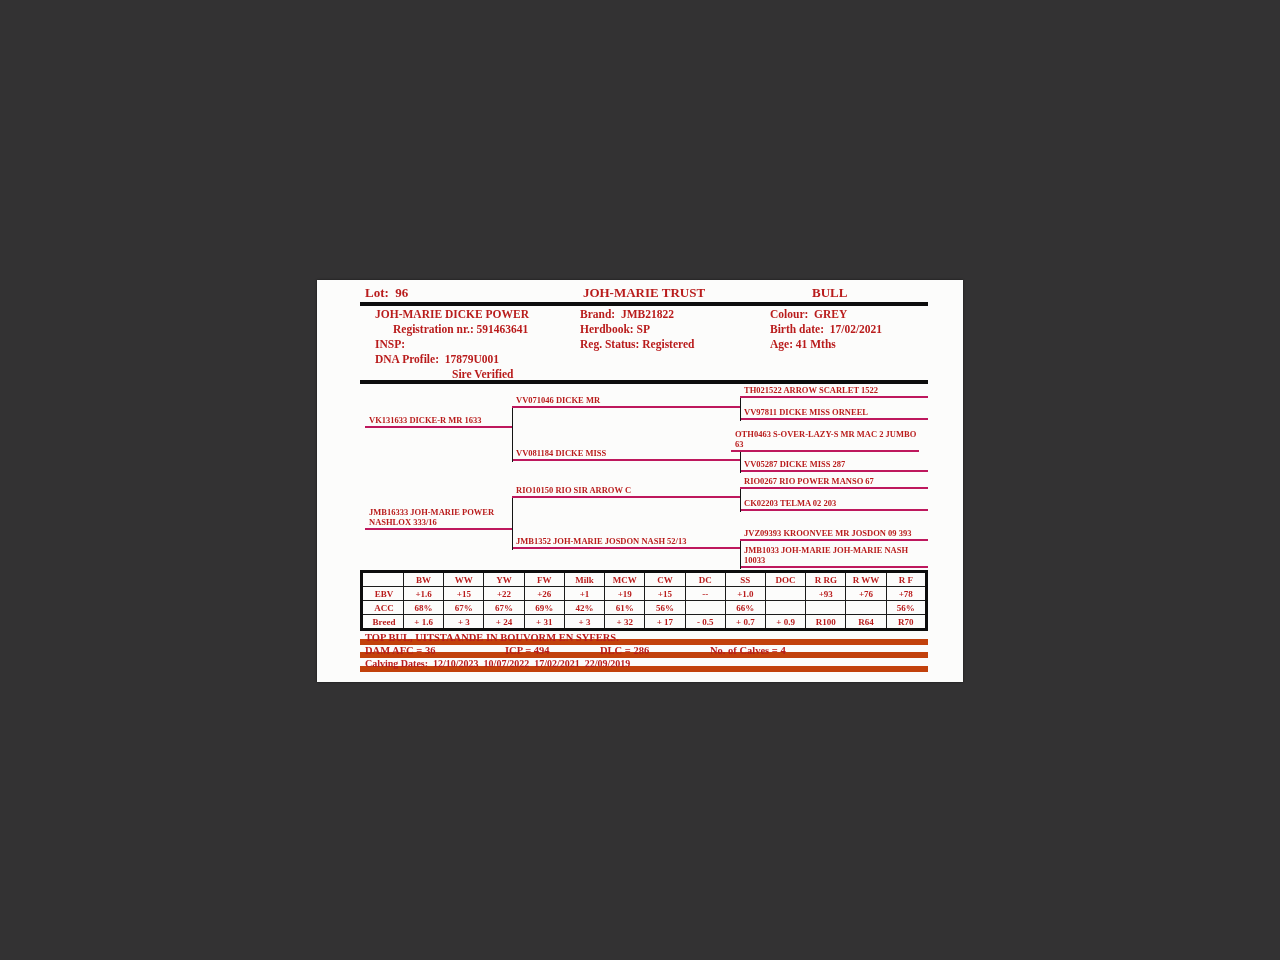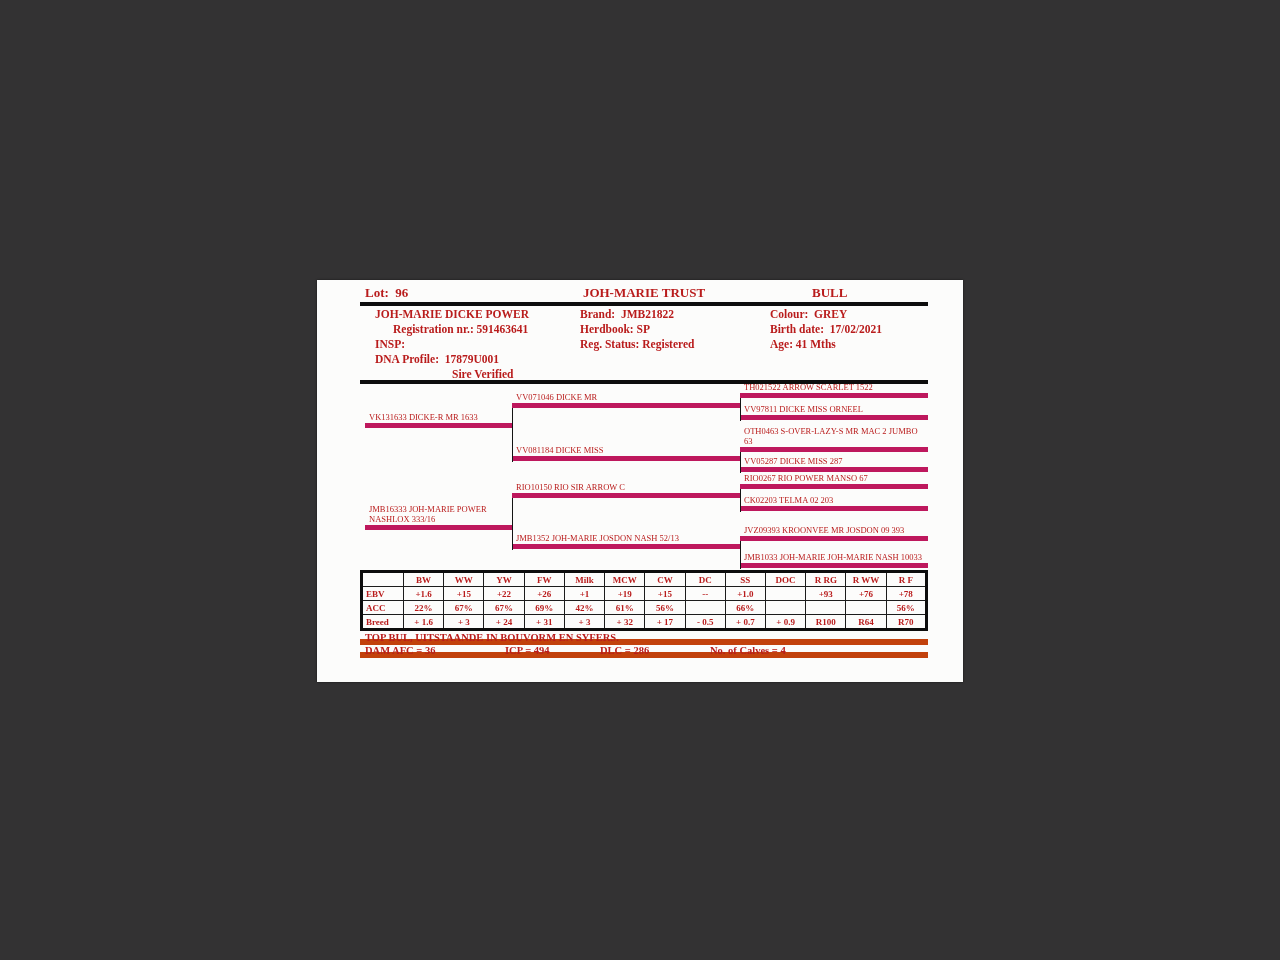--- a/index.html
+++ b/index.html
@@ -8,30 +8,30 @@
   .page{position:absolute;left:317px;top:280px;width:646px;height:402px;background:#fcfcfb;
         box-shadow:0 0 2px rgba(0,0,0,.6);}
   
   .hdr{position:absolute;left:43px;top:5px;width:568px;height:17px;}
   .hdr .lot{position:absolute;left:5px;top:0;font-size:13px;font-weight:bold;white-space:pre-wrap;}
   .hdr .title{position:absolute;left:0;right:0;top:0;text-align:center;font-size:13px;font-weight:bold;}
   .hdr .btype{position:absolute;left:452px;top:0;font-size:13px;font-weight:bold;}
   .rule{position:absolute;left:43px;width:568px;height:4px;background:#0d0d0d;}
   .info{position:absolute;font-size:11.5px;font-weight:bold;white-space:pre-wrap;}
   
-  .ped-node{position:absolute;display:flex;align-items:flex-end;border-bottom:5px solid #be185d;
-            font-size:8.5px;line-height:9.5px;font-weight:normal;padding:0 0 1px 4px;
+  .ped-node{position:absolute;display:flex;align-items:flex-end;border-bottom:2px solid #be185d;
+            font-size:8.5px;line-height:9.5px;font-weight:bold;padding:0 0 1px 4px;
             box-sizing:border-box;white-space:normal;}
   .vline{position:absolute;width:1px;background:#141414;}
   
   .ebv{position:absolute;left:43px;top:290px;width:568px;border-collapse:collapse;
        table-layout:fixed;border:3px solid #0d0d0d;}
   .ebv th,.ebv td{border:1px solid #1c1c1c;height:13px;font-size:9px;font-weight:bold;
                   text-align:center;padding:0 1px;overflow:hidden;white-space:nowrap;}
-  .ebv .rowlabel{text-align:left;padding-left:3px;}
+  .ebv .rowlabel{text-align:center;padding-left:3px;}
   
   .frow{position:absolute;left:43px;width:568px;border-bottom:6px solid #c2410c;box-sizing:border-box;}
   .frow .t{position:absolute;font-size:10.5px;font-weight:bold;white-space:pre-wrap;}
 </style>
 </head>
 <body>
 
 <div id="screen">
   <div class="page">
 
@@ -58,21 +58,21 @@
     <div class="ped-node" style="left:48px;top:136px;width:148px;height:12px">VK131633 DICKE-R MR 1633</div>
     <div class="ped-node" style="left:48px;top:228px;width:148px;height:22px">JMB16333 JOH-MARIE POWER NASHLOX 333/16</div>
 
     <div class="ped-node" style="left:195px;top:116px;width:228px;height:12px">VV071046 DICKE MR</div>
     <div class="ped-node" style="left:195px;top:169px;width:228px;height:12px">VV081184 DICKE MISS</div>
     <div class="ped-node" style="left:195px;top:206px;width:228px;height:12px">RIO10150 RIO SIR ARROW C</div>
     <div class="ped-node" style="left:195px;top:257px;width:228px;height:12px">JMB1352 JOH-MARIE JOSDON NASH 52/13</div>
 
     <div class="ped-node" style="left:423px;top:106px;width:188px;height:12px">TH021522 ARROW SCARLET 1522</div>
     <div class="ped-node" style="left:423px;top:128px;width:188px;height:12px">VV97811 DICKE MISS ORNEEL</div>
-    <div class="ped-node" style="left:423px;top:150px;width:188px;height:22px">OTH0463 S-OVER-LAZY-S MR MAC 2 JUMBO 63</div>
+    <div class="ped-node" style="left:414px;top:150px;width:188px;height:22px">OTH0463 S-OVER-LAZY-S MR MAC 2 JUMBO 63</div>
     <div class="ped-node" style="left:423px;top:180px;width:188px;height:12px">VV05287 DICKE MISS 287</div>
     <div class="ped-node" style="left:423px;top:197px;width:188px;height:12px">RIO0267 RIO POWER MANSO 67</div>
     <div class="ped-node" style="left:423px;top:219px;width:188px;height:12px">CK02203 TELMA 02 203</div>
     <div class="ped-node" style="left:423px;top:249px;width:188px;height:12px">JVZ09393 KROONVEE MR JOSDON 09 393</div>
     <div class="ped-node" style="left:423px;top:266px;width:188px;height:22px">JMB1033 JOH-MARIE JOH-MARIE NASH 10033</div>
 
     <div class="vline" style="left:195px;top:128px;height:54px"></div>
     <div class="vline" style="left:195px;top:218px;height:52px"></div>
     <div class="vline" style="left:423px;top:118px;height:23px"></div>
     <div class="vline" style="left:423px;top:172px;height:21px"></div>
@@ -111,21 +111,21 @@
         <td>+15</td>
         <td>--</td>
         <td>+1.0</td>
         <td></td>
         <td>+93</td>
         <td>+76</td>
         <td>+78</td>
       </tr>
       <tr>
         <td class="rowlabel">ACC</td>
-        <td>22%</td>
+        <td>68%</td>
         <td>67%</td>
         <td>67%</td>
         <td>69%</td>
         <td>42%</td>
         <td>61%</td>
         <td>56%</td>
         <td></td>
         <td>66%</td>
         <td></td>
         <td></td>
@@ -153,15 +153,18 @@
 
     <div class="frow" style="top:352px;height:13px">
       <span class="t" style="left:5px">TOP BUL, UITSTAANDE IN BOUVORM EN SYFERS.</span>
     </div>
     <div class="frow" style="top:365px;height:13px">
       <span class="t" style="left:5px">DAM AFC = 36</span>
       <span class="t" style="left:145px">ICP = 494</span>
       <span class="t" style="left:240px">DLC = 286</span>
       <span class="t" style="left:350px">No. of Calves = 4</span>
     </div>
+    <div class="frow" style="top:378px;height:14px">
+      <span class="t" style="left:5px;font-size:10px">Calving Dates:  12/10/2023  10/07/2022  17/02/2021  22/09/2019</span>
+    </div>
 
   </div>
 </div>
 
 </body></html>

